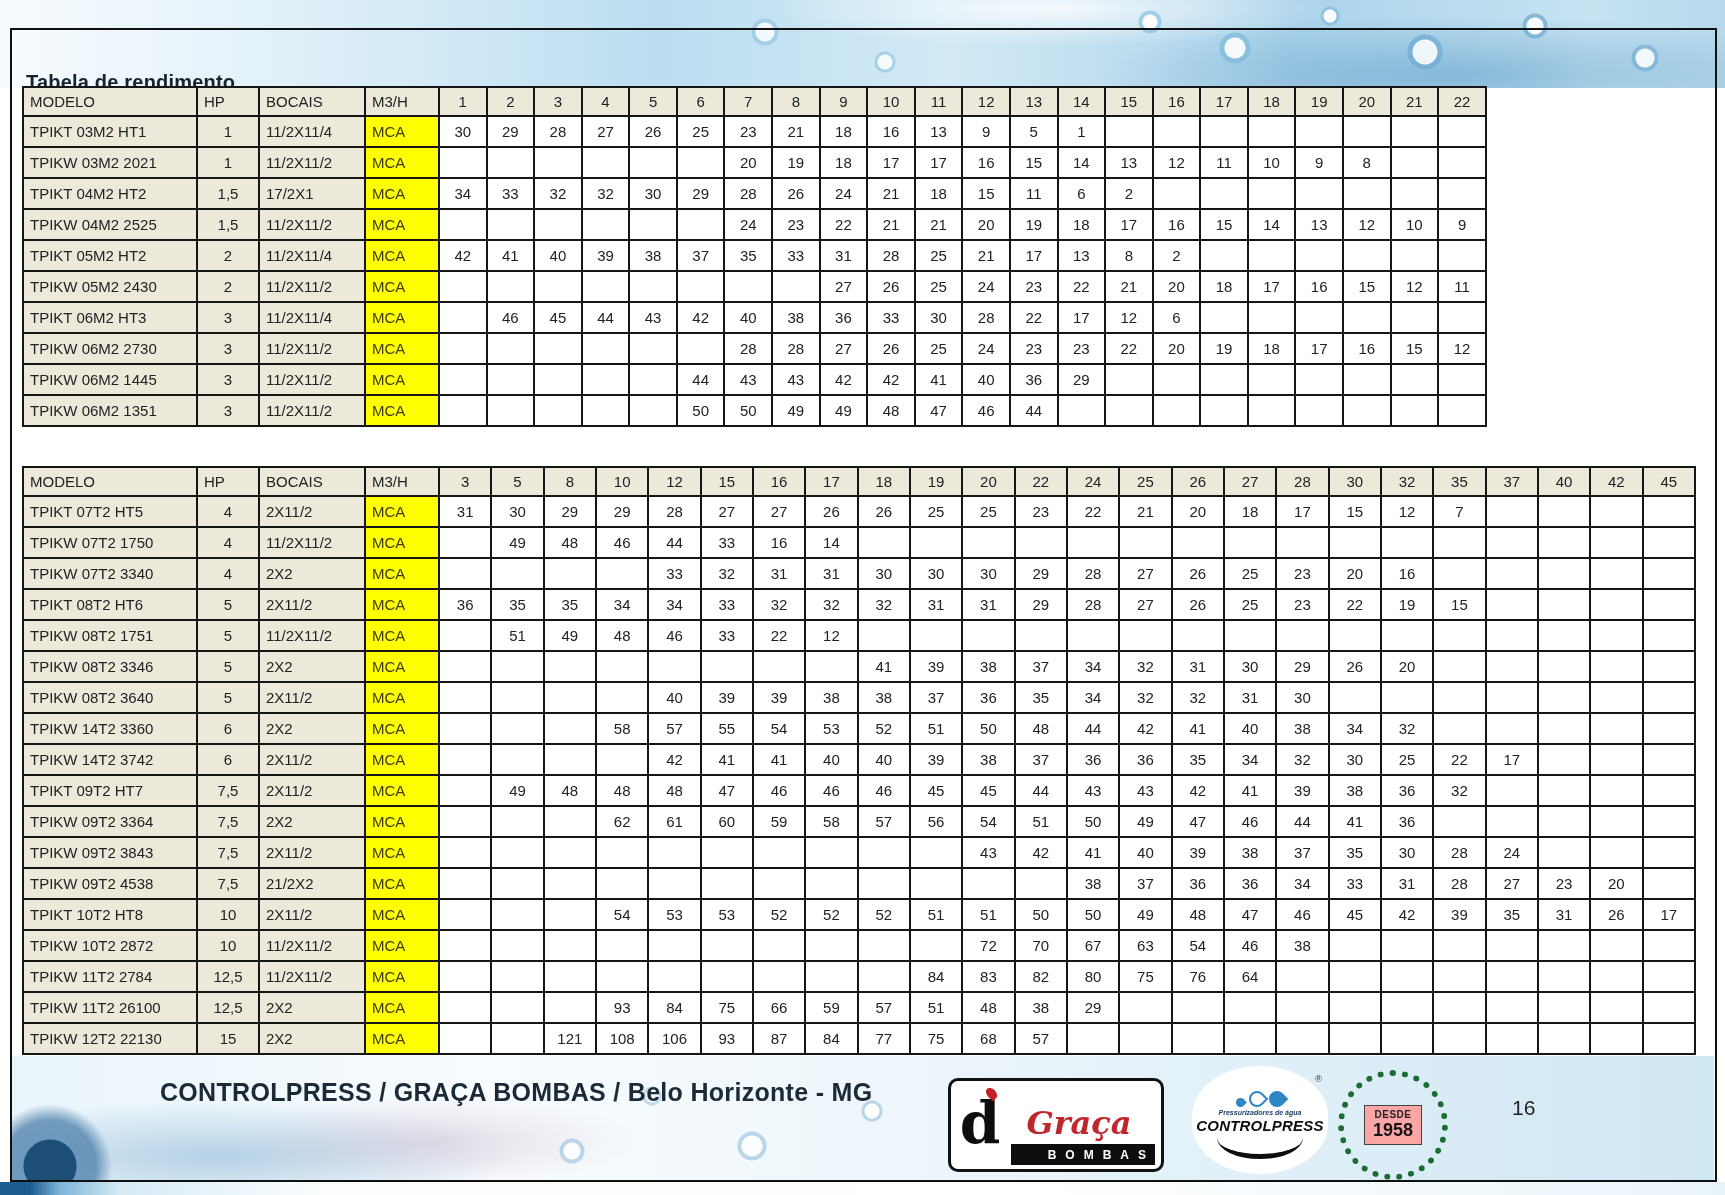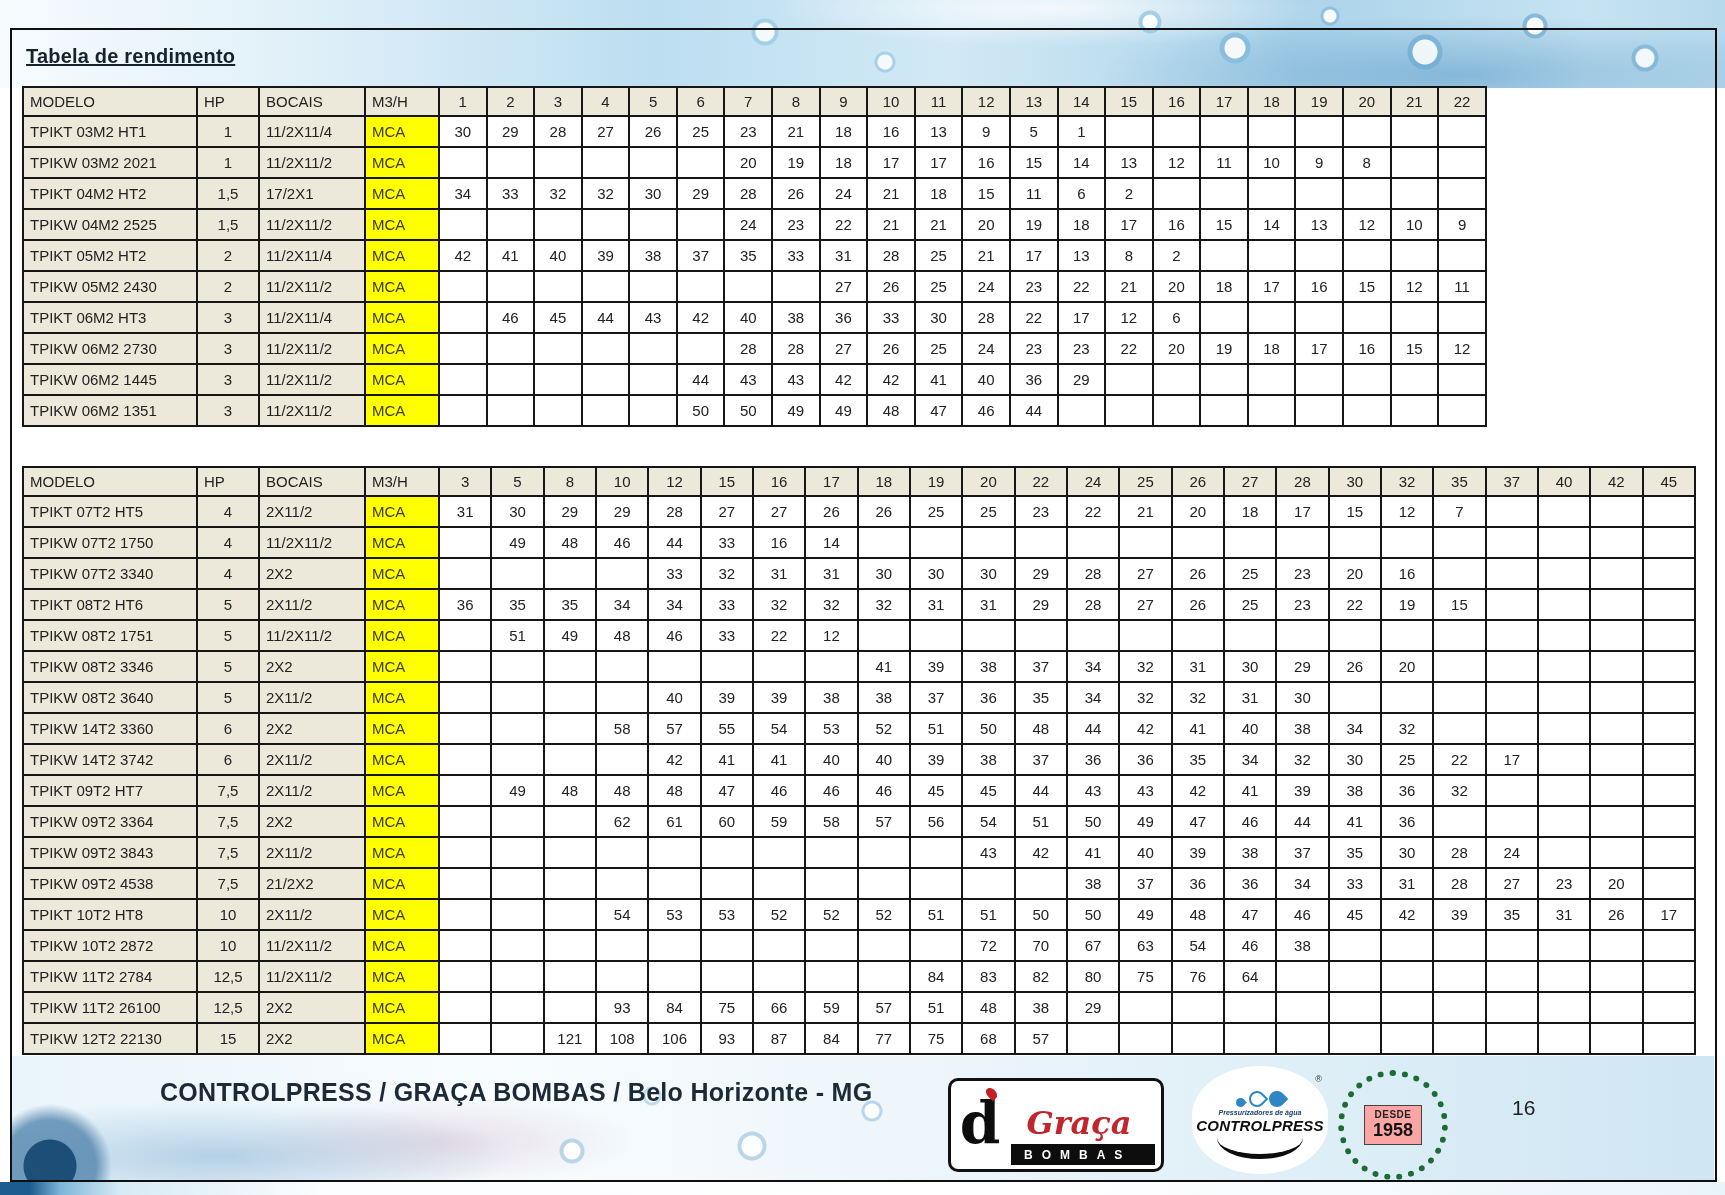--- a/index.html
+++ b/index.html
@@ -30,21 +30,21 @@
       radial-gradient(ellipse 300px 70px at 430px 85px, rgba(185,145,175,.28), transparent 65%),
       radial-gradient(ellipse 420px 80px at 210px 100px, rgba(90,150,195,.4), transparent 70%),
       linear-gradient(90deg,#e9f4fb 0%,#f8fcfe 28%,#eef6fb 52%,#ddeef7 78%,#cfe6f3 100%);}
   .bottom-strip{position:absolute;left:0;top:1182px;width:100%;height:13px;z-index:0;
     background:linear-gradient(90deg,#1c5c8f 0 30px,#7db4d8 60px,#d6ebf6 120px,#fbfdfe 320px,#ffffff 60%,#e9f4fa 100%);}
 
   .content-bg{position:absolute;left:12px;top:88px;width:1702px;height:968px;background:#fff;z-index:1;}
   .frame{position:absolute;left:10px;top:28px;width:1703px;height:1150px;border:2px solid #101010;
          z-index:4;pointer-events:none;}
 
-  .title{position:absolute;left:26px;top:45px;z-index:5;font-size:20px;font-weight:600;
+  .title{position:absolute;left:26px;top:71px;z-index:5;font-size:20px;font-weight:600;
          color:#15232f;text-decoration:underline;letter-spacing:.2px;}
 
   
   .twrap{position:absolute;z-index:5;}
   .t1wrap{left:22px;top:86px;width:1465px;}
   .t2wrap{left:22px;top:466px;width:1674px;}
   table.grid{border-collapse:collapse;table-layout:fixed;width:100%;padding-left:20px;}
   .grid col.cm{width:174px}.grid col.ch{width:62px}.grid col.cb{width:106px}.grid col.cu{width:74px}
   .grid th,.grid td{border:2px solid #161616;font-size:15px;color:#222;height:27px;
       padding:0 6px;overflow:hidden;white-space:nowrap;background:#fff;font-weight:400;}
@@ -65,21 +65,21 @@
   .graca{left:948px;top:1078px;width:198px;height:80px;background:#fff;border:3px solid #111;
          border-radius:10px;display:flex;align-items:stretch;padding:4px 6px;}
   .g-d{width:46px;position:relative;font-family:"DejaVu Serif",serif;font-weight:700;
        font-size:58px;line-height:76px;color:#0d0d0d;text-align:center;}
   .g-flame{position:absolute;top:2px;left:30px;width:9px;height:13px;background:#c42127;
        border-radius:50% 50% 50% 0;transform:rotate(-45deg);}
   .g-right{flex:1;display:flex;flex-direction:column;justify-content:flex-end;}
   .g-name{font-family:"DejaVu Serif",serif;font-style:italic;font-weight:700;font-size:32px;
        color:#c0272d;text-align:center;line-height:42px;}
   .g-bar{background:#0d0d0d;color:#fff;font-size:12px;font-weight:700;letter-spacing:9px;
-       text-align:left;padding:4px 0 3px 13px;margin-left:8px;}
+       text-align:right;padding:4px 0 3px 13px;margin-left:8px;}
 
   .cpress{left:1192px;top:1066px;width:136px;height:108px;background:#fff;border-radius:50%/46%;
        display:flex;flex-direction:column;align-items:center;justify-content:center;text-align:center;}
   .drops{height:26px;display:flex;align-items:flex-end;gap:4px;margin-bottom:1px;}
   .drop{display:inline-block;background:#2e86c4;border-radius:0 50% 50% 50%;transform:rotate(135deg);}
   .drop.small{width:9px;height:9px;}
   .drop.outline{width:12px;height:12px;background:#fff;border:2px solid #2e86c4;}
   .drop.big{width:16px;height:16px;}
   .cp-tag{font-size:7px;font-style:italic;font-weight:700;color:#1c4066;line-height:9px;}
   .cp-name{font-size:15px;font-weight:800;color:#0d0d0d;letter-spacing:.2px;line-height:17px;font-style:italic;}

